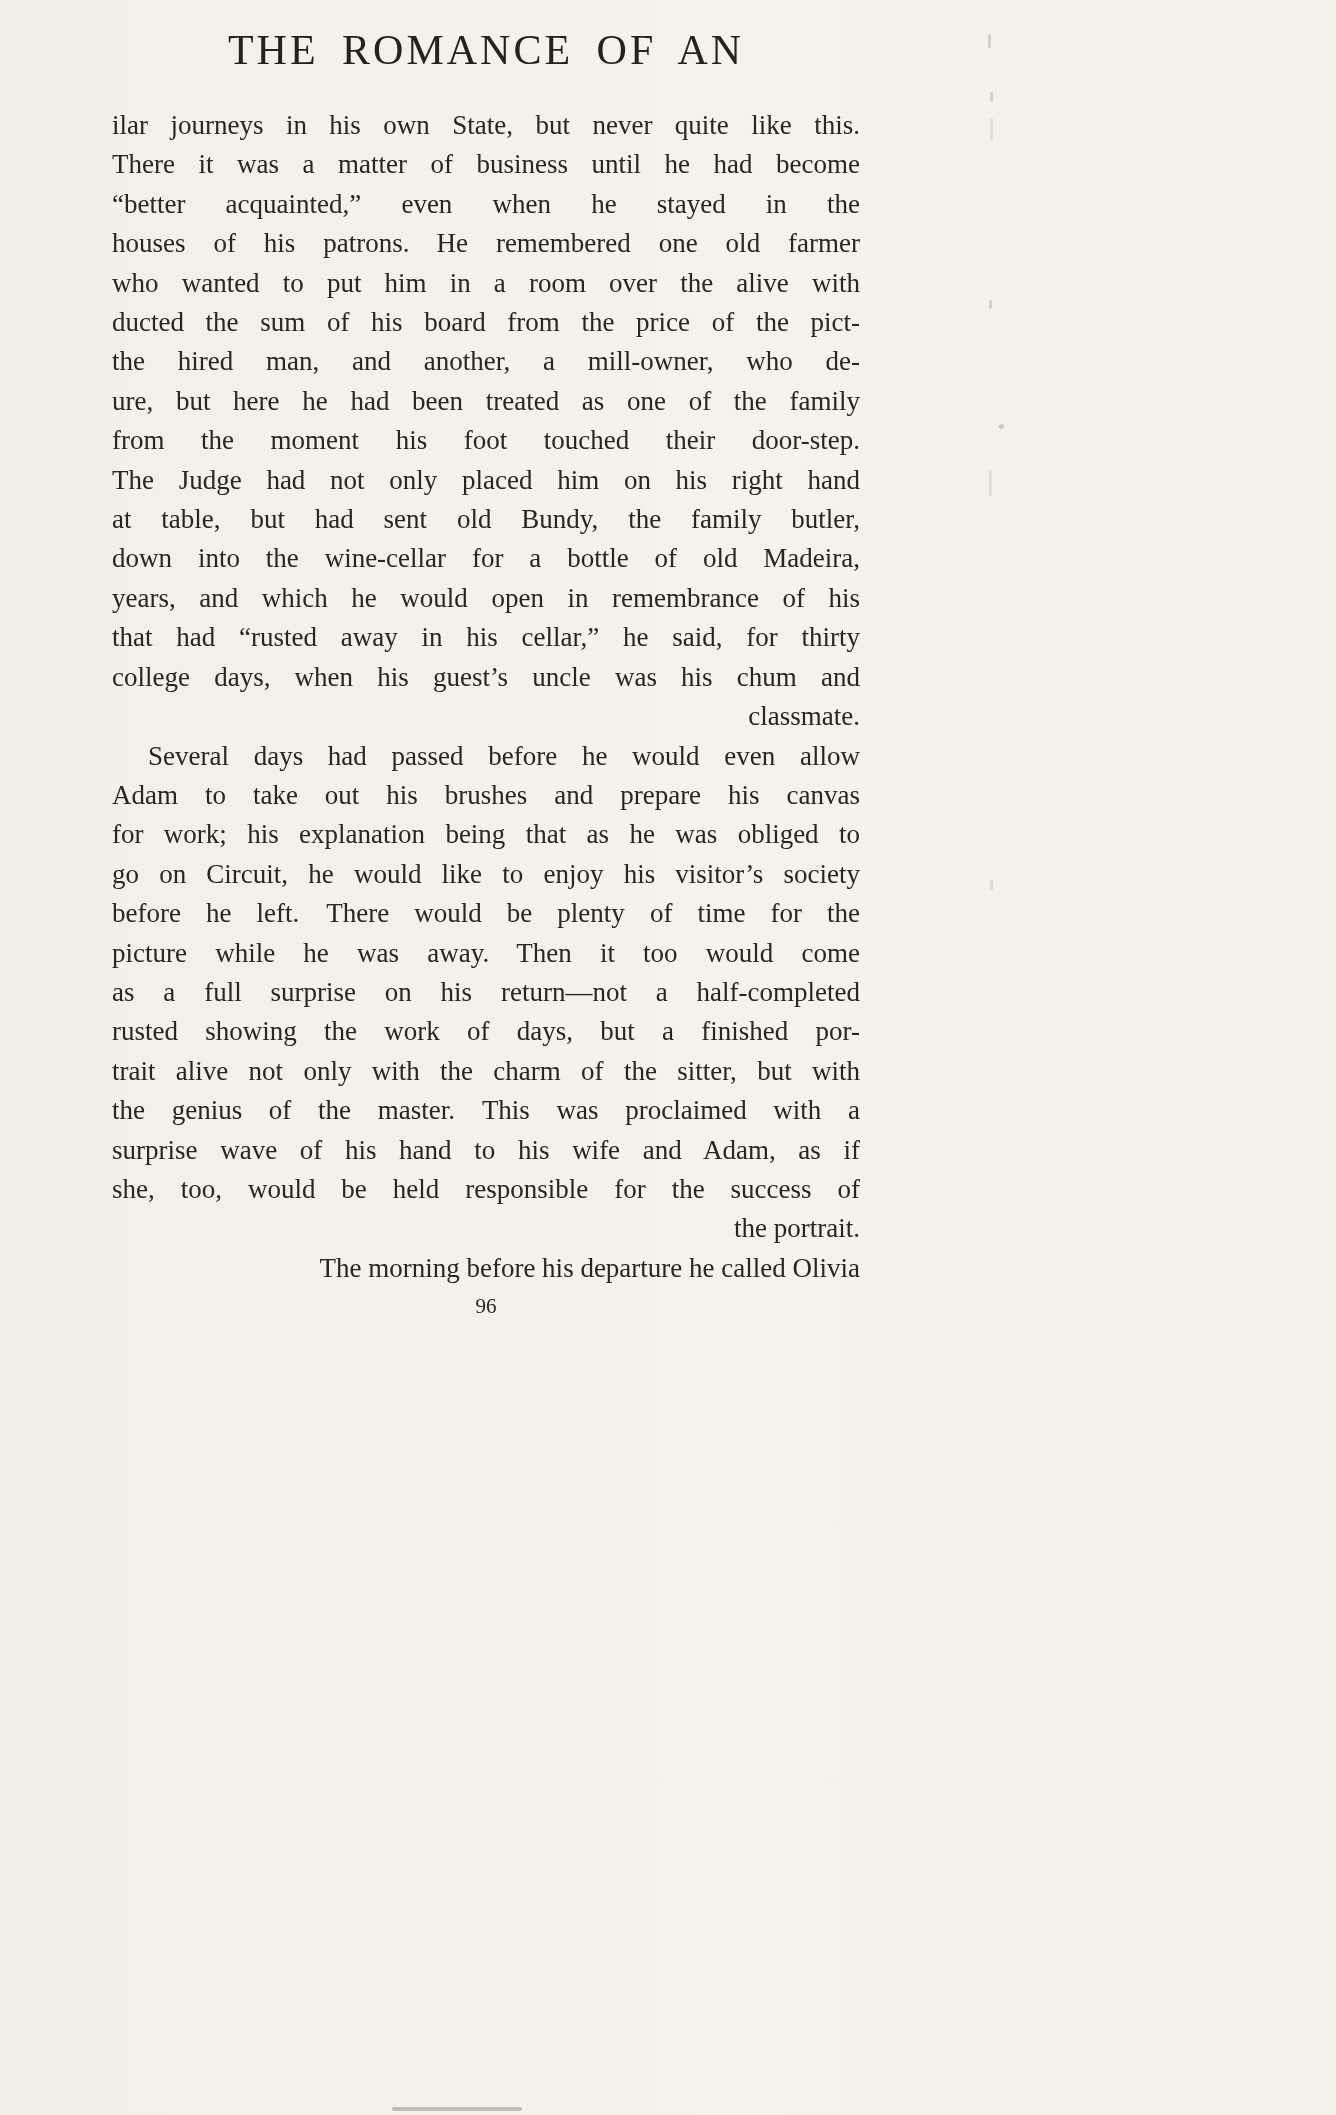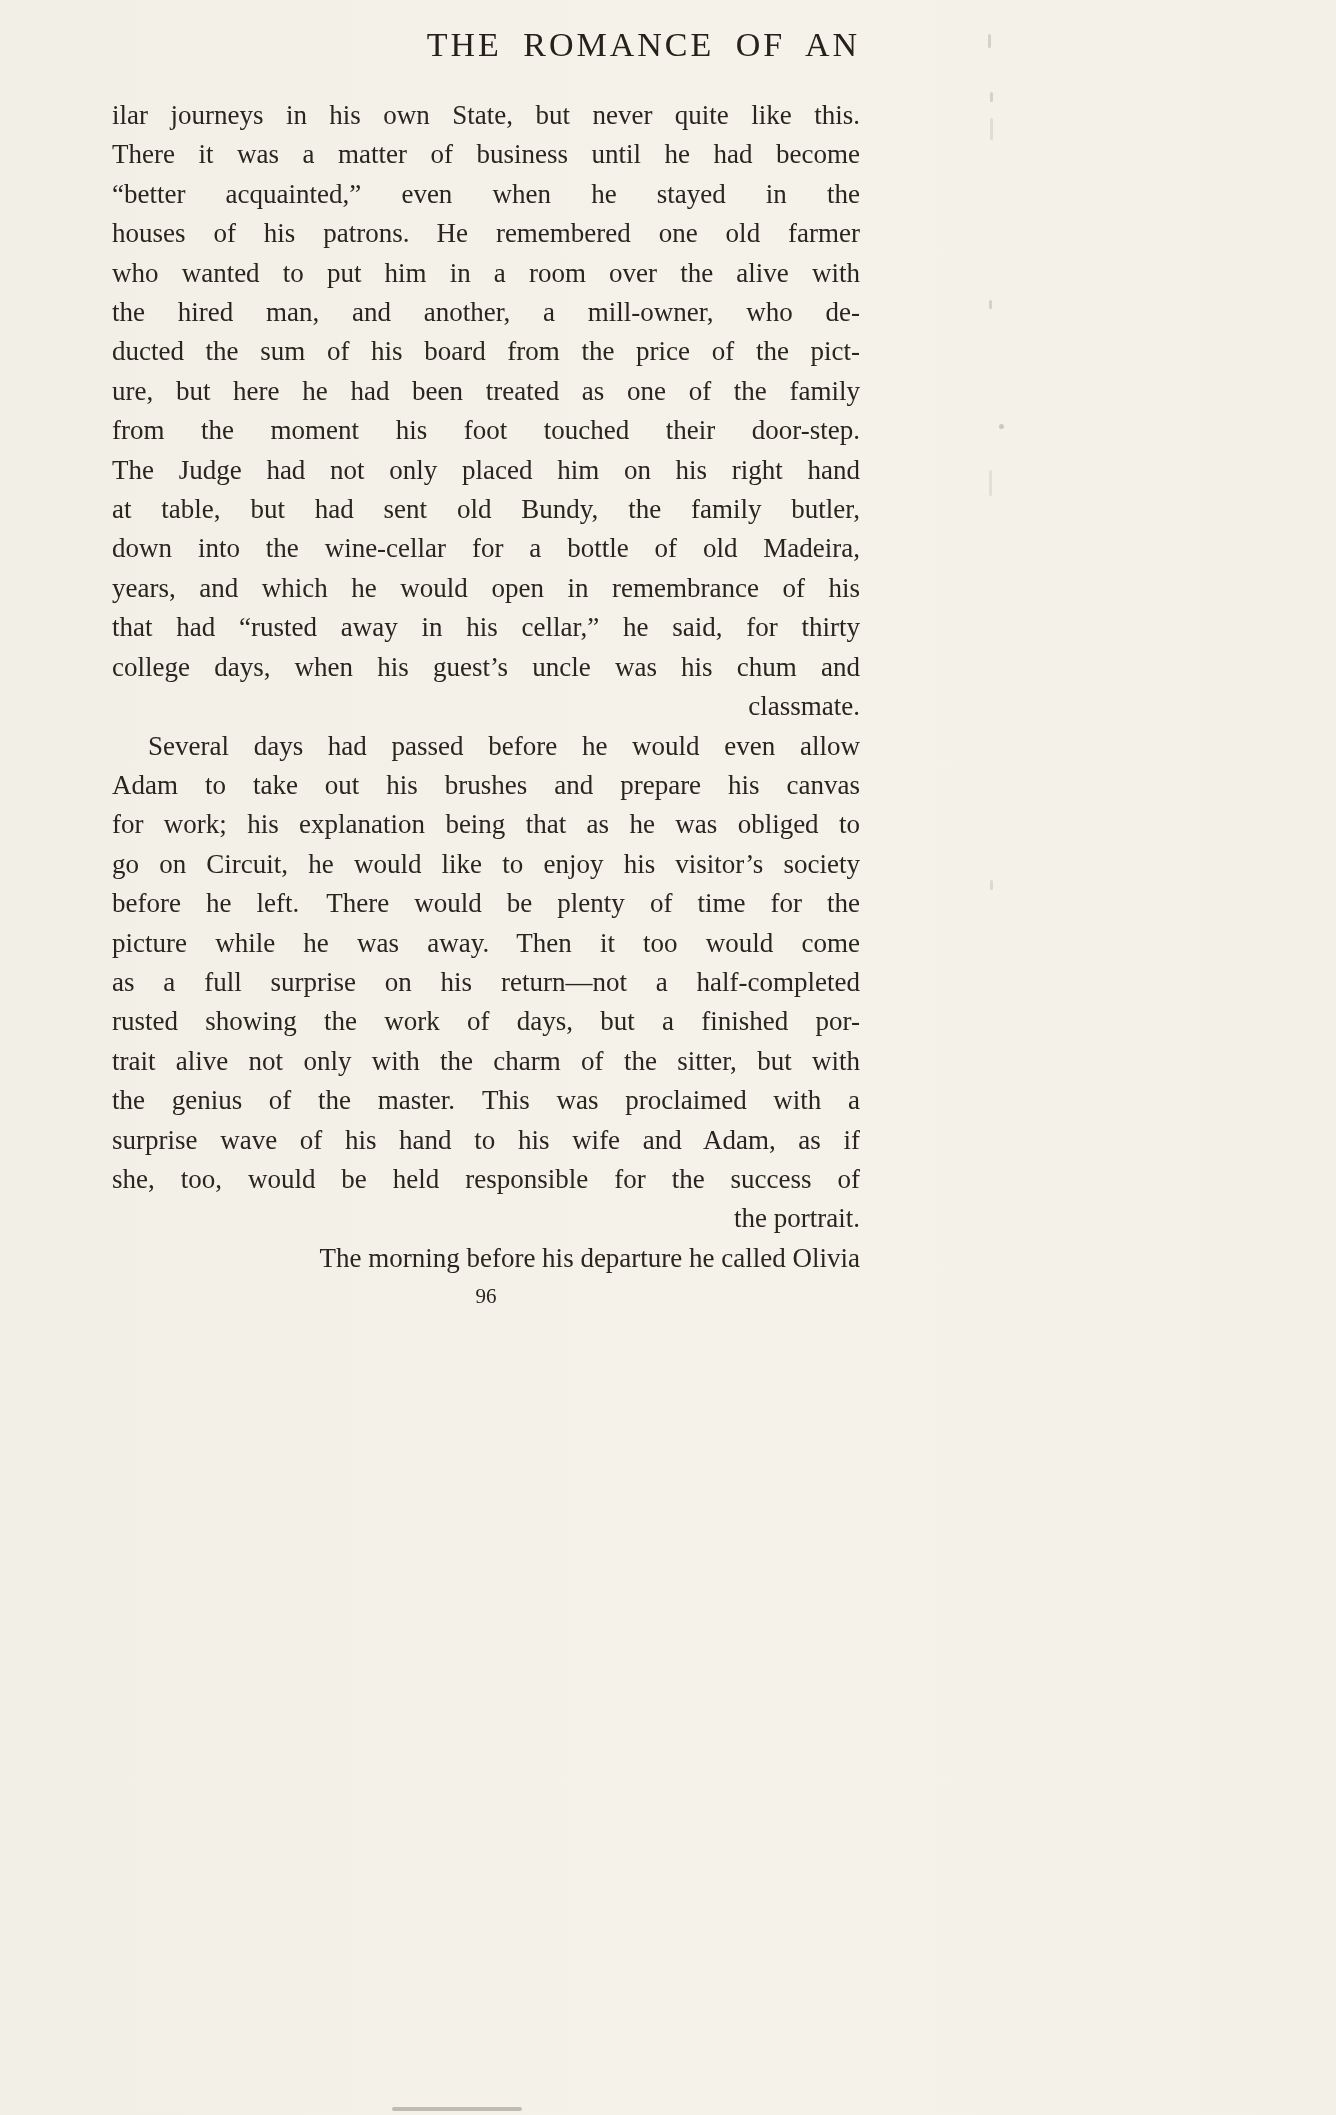--- a/index.html
+++ b/index.html
@@ -17,23 +17,23 @@
     font-family: "Liberation Serif", "DejaVu Serif", serif;
     color: #2a251f;
   }
   .text-block {
     position: absolute;
     left: 112px;
     top: 26px;
     width: 748px;
   }
   .running-header {
-    font-size: 34px;
+    font-size: 42px;
     font-weight: normal;
-    text-align: right;
+    text-align: center;
     letter-spacing: 3px;
     word-spacing: 10px;
     margin: 0 0 32px 0;
     color: #26211b;
   }
   .paragraphs {
     font-size: 27px;
     line-height: 39.4px;
   }
   .paragraph {
@@ -78,22 +78,22 @@
 <div class="page">
   <div class="text-block">
     <h1 class="running-header">THE ROMANCE OF AN</h1>
     <div class="paragraphs" id="paragraphs">
         <div class="paragraph">
           <div class="line justified">ilar journeys in his own State, but never quite like this.</div>
           <div class="line justified">There it was a matter of business until he had become</div>
           <div class="line justified">“better acquainted,” even when he stayed in the</div>
           <div class="line justified">houses of his patrons.  He remembered one old farmer</div>
           <div class="line justified">who wanted to put him in a room over the alive with</div>
+          <div class="line justified">ducted the sum of his board from the price of the pict-</div>
           <div class="line justified">the hired man, and another, a mill-owner, who de-</div>
-          <div class="line justified">ducted the sum of his board from the price of the pict-</div>
           <div class="line justified">ure, but here he had been treated as one of the family</div>
           <div class="line justified">from the moment his foot touched their door-step.</div>
           <div class="line justified">The Judge had not only placed him on his right hand</div>
           <div class="line justified">at table, but had sent old Bundy, the family butler,</div>
           <div class="line justified">down into the wine-cellar for a bottle of old Madeira,</div>
           <div class="line justified">years, and which he would open in remembrance of his</div>
           <div class="line justified">that had “rusted away in his cellar,” he said, for thirty</div>
           <div class="line justified">college days, when his guest’s uncle was his chum and</div>
           <div class="line">classmate.</div>
         </div>

